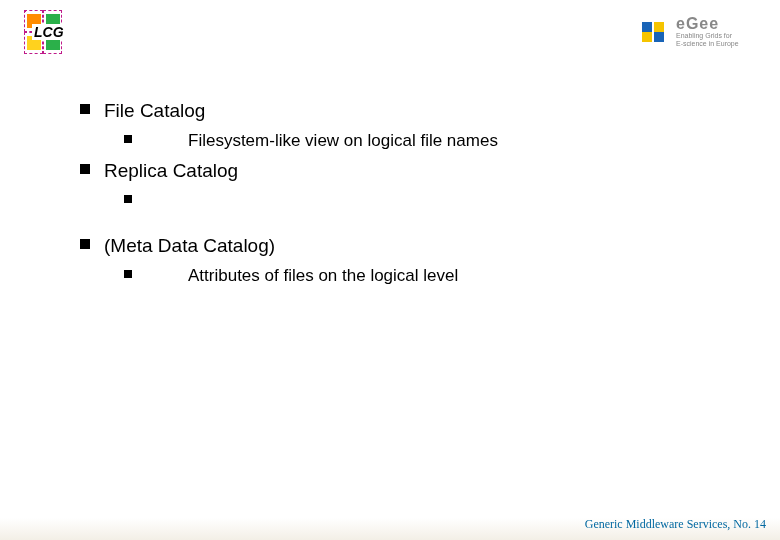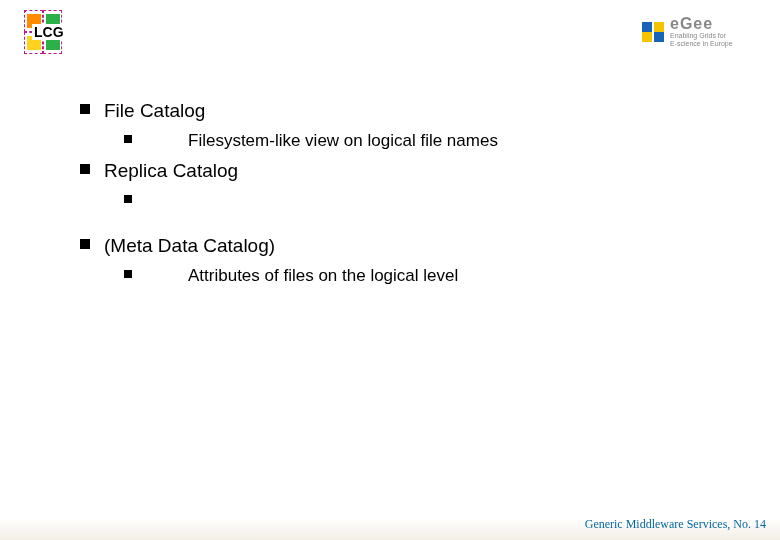--- a/index.html
+++ b/index.html
@@ -19,20 +19,21 @@
     padding: 10px 24px 8px 24px;
   }
   .lcg-logo {
     width: 38px;
     height: 44px;
     position: relative;
     display: flex;
     flex-direction: column;
     justify-content: center;
     align-items: center;
+    font-style: italic;
   }
   .lcg-grid {
     position: absolute;
     inset: 0;
     display: grid;
     grid-template-columns: 1fr 1fr;
     grid-template-rows: 1fr 1fr;
     gap: 0;
   }
   .lcg-grid::before, .lcg-grid::after {
@@ -67,20 +68,21 @@
     font-size: 30px;
     font-weight: bold;
     color: #000;
     text-align: center;
     flex: 1;
   }
   .egee-logo {
     width: 120px;
     display:flex;
     align-items:center;
+    gap:6px;
   }
   .egee-mark {
     width:34px; height:34px;
     display:flex;flex-direction:column;justify-content:center;align-items:center;
   }
   .egee-mark .row{display:flex;gap:2px}
   .egee-mark .sq{width:10px;height:10px;background:#f5c400}
   .egee-mark .sq.b{background:#1964b7}
   .egee-text {font-family:Arial,sans-serif;}
   .egee-text .big{font-size:16px;font-weight:bold;color:#888;letter-spacing:1px;line-height:1}

